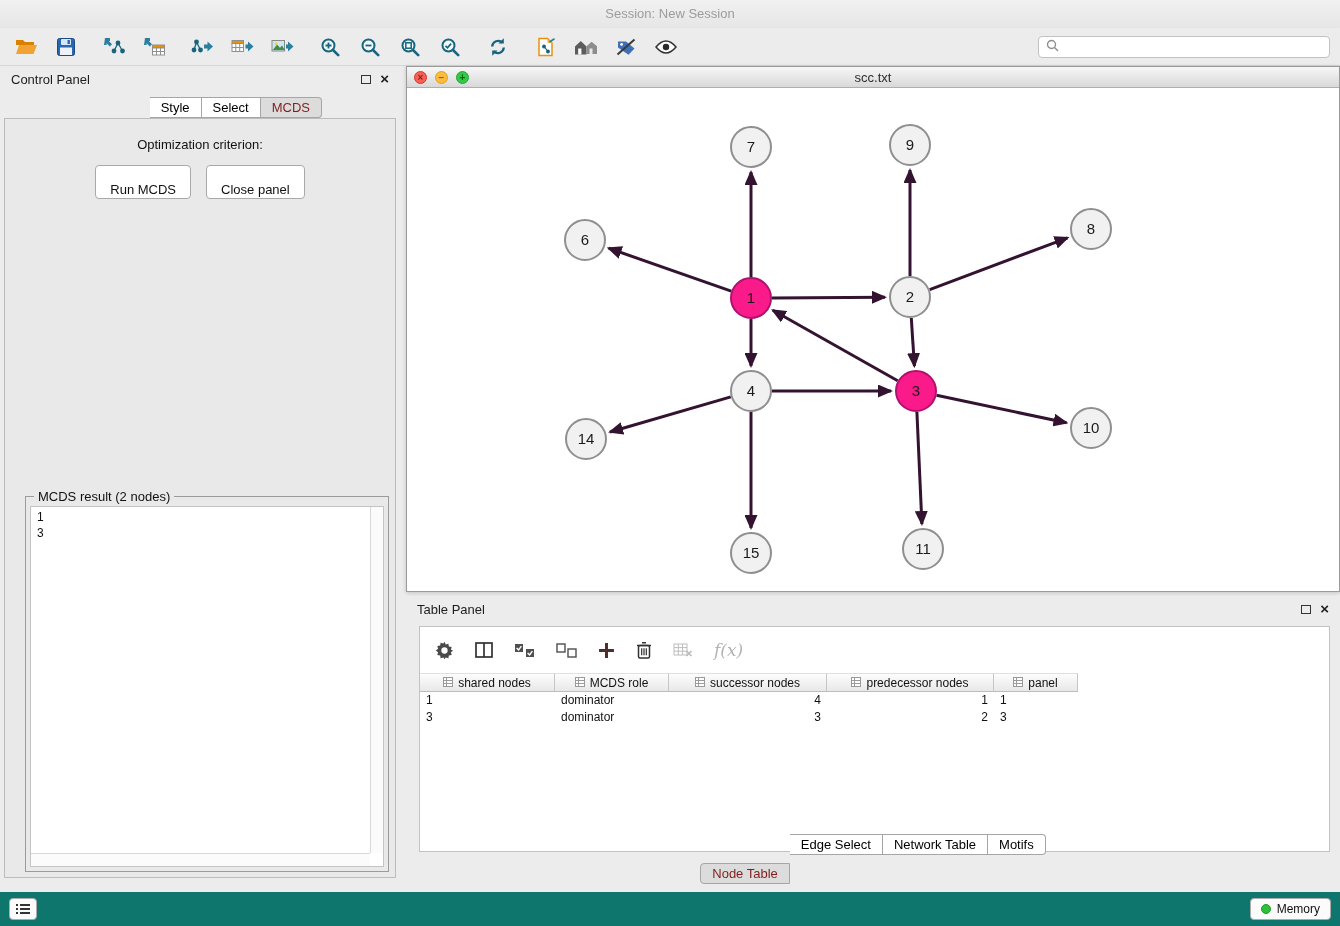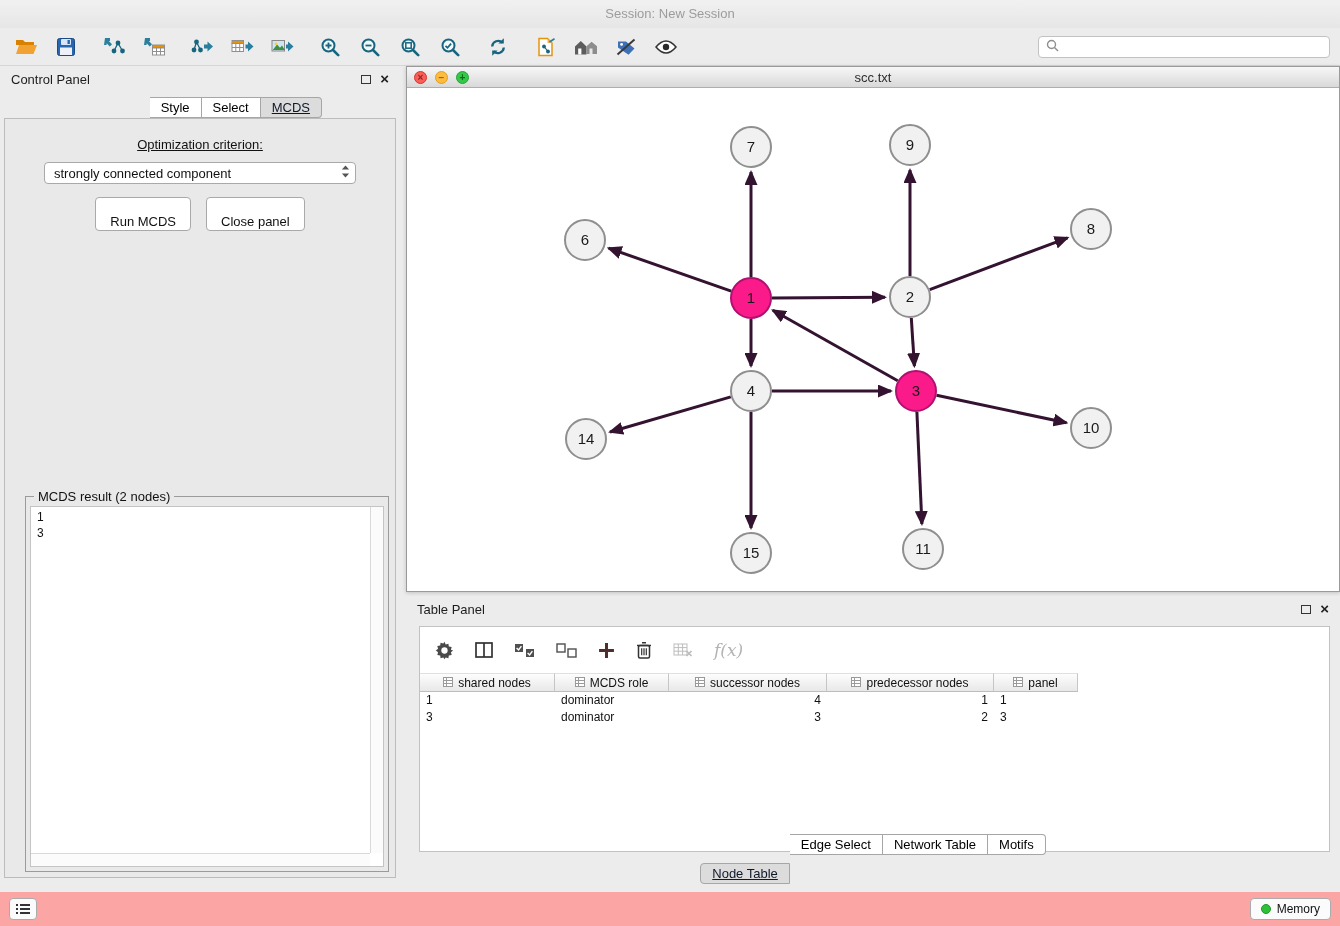--- a/index.html
+++ b/index.html
@@ -22,27 +22,27 @@
   
   .panel-header { height:26px; display:flex; align-items:center; padding:0 11px; font-size:13px; color:#1d1d1d; }
   .ph-icons { margin-left:auto; display:flex; align-items:center; gap:9px; }
   .float-ico { width:10px; height:9px; border:1.5px solid #333; display:inline-block; }
   .close-ico { font-size:15px; font-weight:bold; color:#222; line-height:12px; }
   .seg-tabs { position:absolute; left:0; right:0; display:flex; justify-content:center; }
   .seg-tab { height:21px; line-height:19px; padding:0 11px; font-size:13px; background:#fff; color:#000;
              border:1px solid #a6a6a6; border-left-width:0; white-space:nowrap; }
   .seg-tab:first-child { border-left-width:1px; border-radius:4px 0 0 4px;margin-top:29px; }
   .seg-tab:last-child { border-radius:0 4px 4px 0; }
-  .seg-tab.active { background:#dcdcdc; color:#0f172a;text-decoration:underline; }
+  .seg-tab.active { background:#dcdcdc; color:#7f1d1d; }
 
   
   .control-panel { position:absolute; left:0; top:66px; width:400px; height:818px; background:#ececec; }
   .cp-tabs { top:31px; }
   .cp-body { position:absolute; top:52px; left:4px; right:4px; bottom:6px; background:#e9e9e9; border:1px solid #bcbcbc; }
-  .opt-label { text-align:center; padding-top:18px; font-size:13px; color:#111;text-decoration:underline; }
+  .opt-label { text-align:center; padding-top:18px; font-size:13px; color:#111; }
   .cy-select { margin:10px auto 0; width:312px; height:22px; background:#fff; border:1px solid #a9a9a9; border-radius:4px;
                display:flex; align-items:center; justify-content:space-between; padding:0 4px 0 9px; font-size:13px; color:#111; }
   .btn-row { margin-top:13px; display:flex; justify-content:center; gap:15px; }
   .btn-row button { font:13px "Liberation Sans",sans-serif; height:19px; padding:16px 14px; background:#fff;
                     border:1px solid #a9a9a9; border-radius:4px; color:#111; }
   .result-box { position:absolute; left:8px; right:6px; top:377px; height:376px; border:1px solid #9b9b9b;margin-left:12px; }
   .result-legend { position:absolute; top:-8px; left:8px; background:#e9e9e9; padding:0 4px; font-size:13px; color:#111; }
   .result-list-wrap { position:absolute; left:4px; right:4px; top:9px; bottom:4px; background:#fff; border:1px solid #c4c4c4; }
   .result-list { position:absolute; left:0; top:0; right:13px; bottom:13px; overflow:hidden; padding-top:2px; }
   .result-item { font-size:12px; line-height:16px; padding:0 6px; color:#111; }
@@ -72,21 +72,21 @@
   .thead { display:flex; height:19px; }
   .th { display:flex; align-items:center; justify-content:center; gap:5px; font-size:12px; color:#111;
         background:linear-gradient(#fdfdfd,#e8e8e8); border-right:1px solid #c6c6c6; border-bottom:1px solid #bdbdbd;
         border-top:1px solid #e0e0e0; overflow:hidden; white-space:nowrap; }
   .tr { display:flex; height:17px; }
   .td { font-size:12px; line-height:17px; padding:0 6px; color:#111; white-space:nowrap; overflow:hidden; }
   .tp-tabs { bottom:4px; }
 
   
   .statusbar { position:absolute; left:0; right:0; bottom:0; height:34px; display:flex; align-items:center; padding:0 9px;
-               background:#fca5a5; }
+               background:#0f766e; }
   .status-left-btn { width:28px; height:22px; background:#fbfbfb; border:1px solid #ababab; border-radius:4px;
                      display:inline-flex; align-items:center; justify-content:center; }
   .memory-btn { margin-left:auto; height:22px; background:#fbfbfb; border:1px solid #ababab; border-radius:4px;
                 display:inline-flex; align-items:center; gap:6px; padding:0 10px; font-size:12px; color:#111; }
   .mem-dot { width:10px; height:10px; border-radius:50%; background:#2fbf3a; border:1px solid #1d9b28; }
 </style>
 </head>
 <body>
 
 <div class="window">
@@ -255,29 +255,20 @@
       </span>
     </div>
     <div class="seg-tabs cp-tabs">
         <span class="seg-tab">Network</span>
         <span class="seg-tab">Style</span>
         <span class="seg-tab">Select</span>
         <span class="seg-tab active">MCDS</span>
       </div>
     <div class="cp-body">
       <div class="opt-label">Optimization criterion:</div>
-      <div class="cy-select">
-        <span>strongly connected component</span>
-        <span>
-          <svg width="11" height="15" viewBox="0 0 11 15">
-              <path d="M5.5 1.5l3.6 4H1.9z" fill="#555"></path>
-              <path d="M5.5 13.5l3.6-4H1.9z" fill="#555"></path>
-            </svg>
-        </span>
-      </div>
       <div class="btn-row">
         <button>Run MCDS</button>
         <button>Close panel</button>
       </div>
       <div class="result-box">
         <span class="result-legend">MCDS result (2 nodes)</span>
         <div class="result-list-wrap">
           <div class="result-list">
               <div class="result-item">1</div>
               <div class="result-item">3</div>

